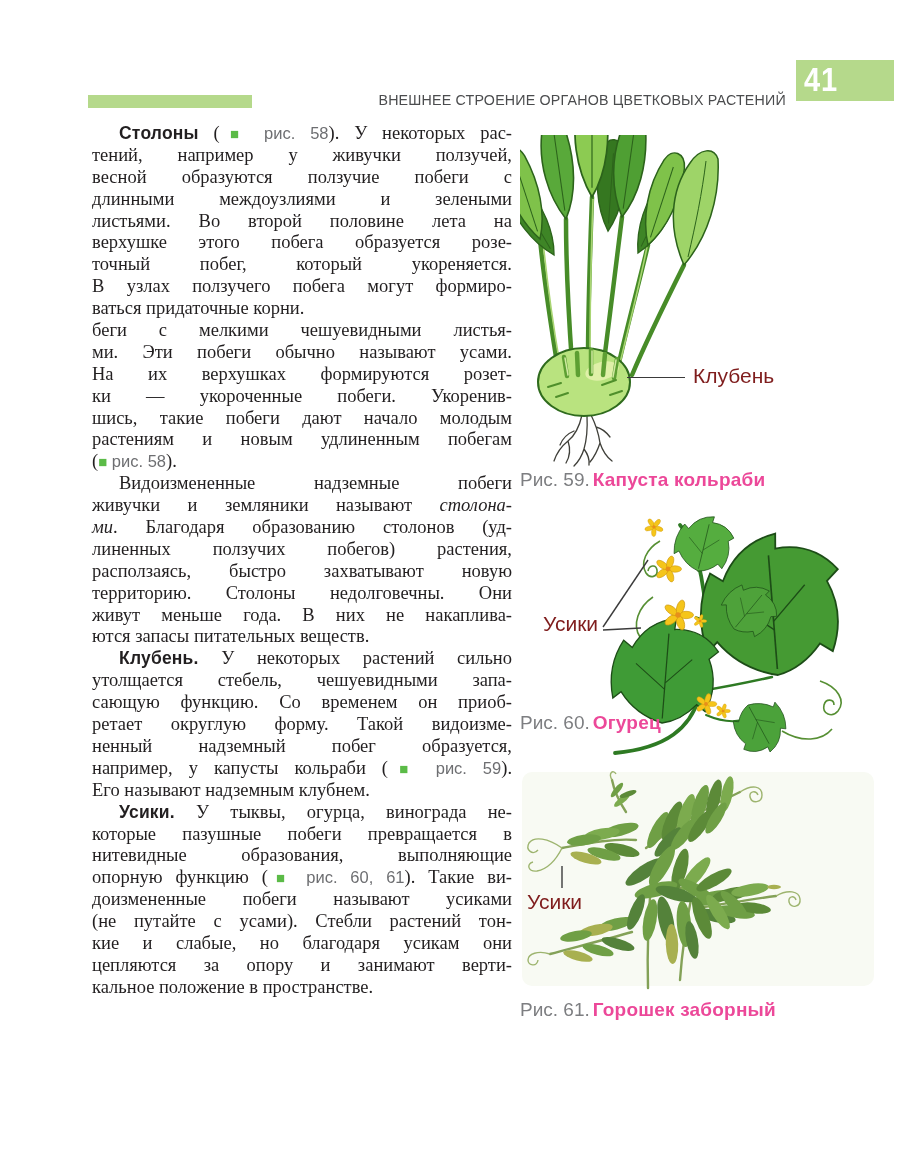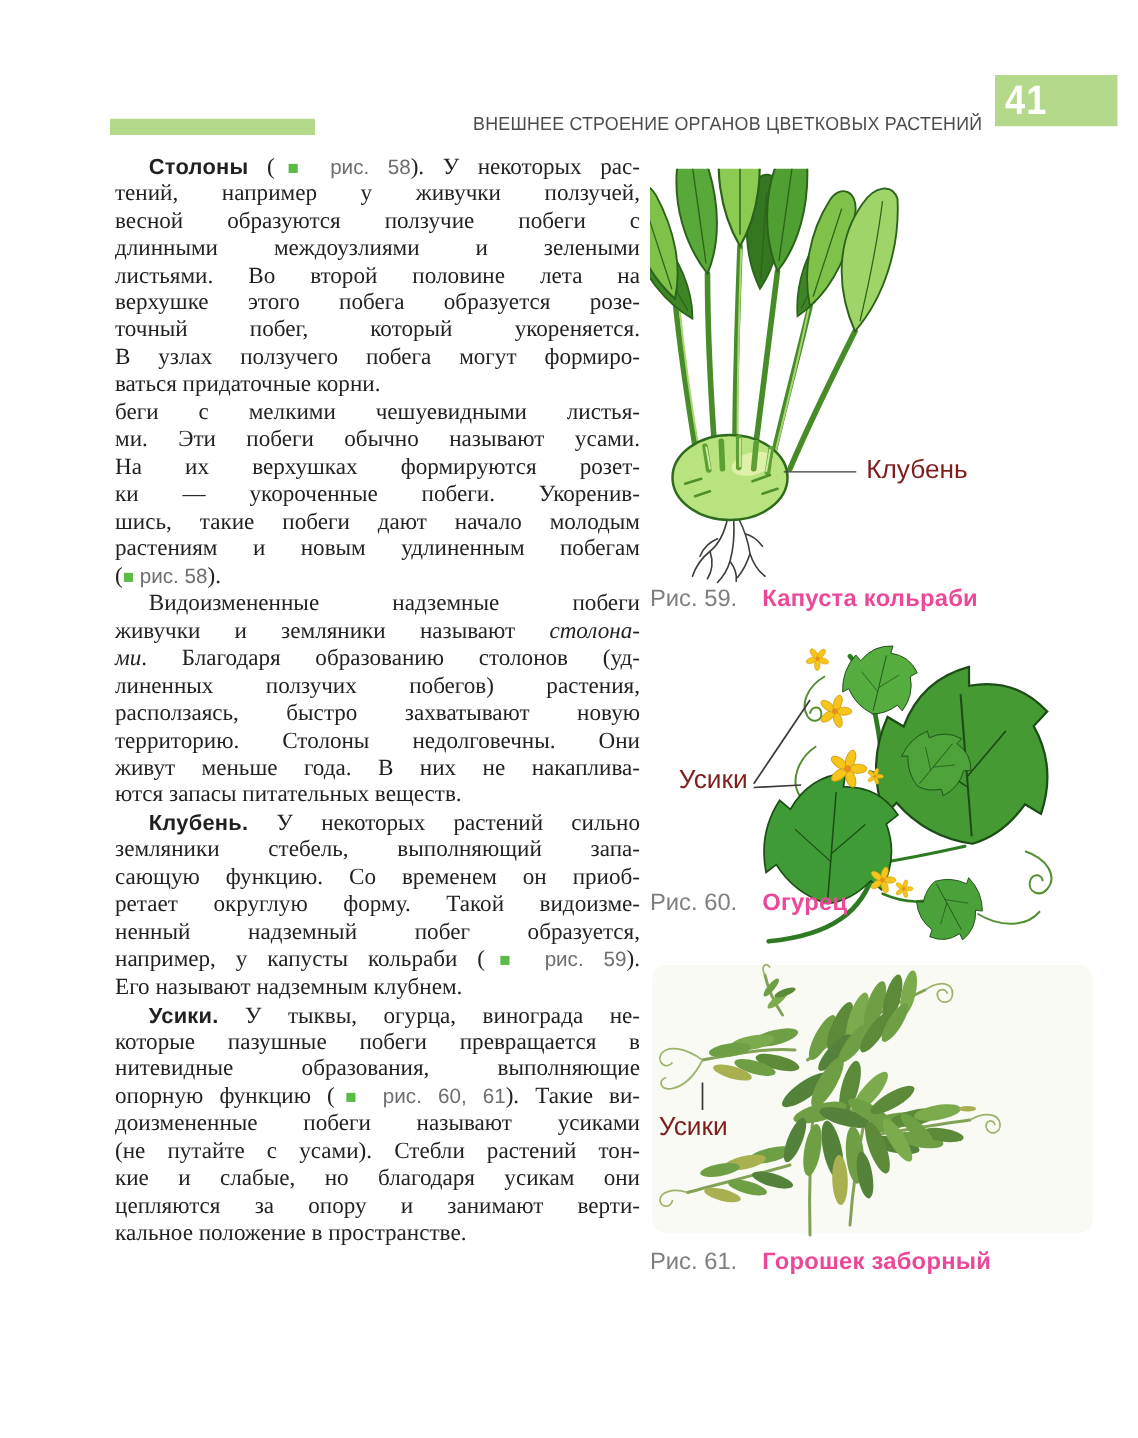--- a/index.html
+++ b/index.html
@@ -20,21 +20,21 @@
   .line.ind{padding-left:27px;}
   .line .b{font-family:"Liberation Sans",sans-serif;font-weight:700;font-size:17.5px;letter-spacing:.2px;}
   .line .i{font-style:italic;}
   .line .sq{color:#5bbb47;font-family:"Liberation Sans",sans-serif;font-size:15px;}
   .line .ref{font-family:"Liberation Sans",sans-serif;color:#6d6e71;font-size:16.5px;}
   
   .fig{position:absolute;}
   .fig-label{position:absolute;font-size:21px;color:#7f1d1d;white-space:nowrap;}
   .connector{position:absolute;height:0;border-top:1.5px solid #3a3a3a;}
   .caption{position:absolute;font-size:19px;white-space:nowrap;}
-  .cap-num{color:#7d7e81;margin-right:20px;}
+  .cap-num{color:#7d7e81;margin-right:3px;}
   .cap-name{color:#ec4899;font-weight:700;letter-spacing:.2px;}
 </style>
 </head>
 <body>
 
 <div class="page">
 
   <div class="header-bar"></div>
   <div class="header-title">ВНЕШНЕЕ СТРОЕНИЕ ОРГАНОВ ЦВЕТКОВЫХ РАСТЕНИЙ</div>
   <div class="page-num-box">
@@ -60,21 +60,21 @@
       <div class="line last"><span>(</span><span class="sq">■</span><span class="ref"> рис. 58</span><span>).</span></div>
       <div class="line ind"><span>Видоизмененные надземные побеги</span></div>
       <div class="line"><span>живучки и земляники называют </span><span class="i">столона-</span></div>
       <div class="line"><span class="i">ми</span><span>. Благодаря образованию столонов (уд-</span></div>
       <div class="line"><span>линенных ползучих побегов) растения,</span></div>
       <div class="line"><span>расползаясь, быстро захватывают новую</span></div>
       <div class="line"><span>территорию. Столоны недолговечны. Они</span></div>
       <div class="line"><span>живут меньше года. В них не накаплива-</span></div>
       <div class="line last"><span>ются запасы питательных веществ.</span></div>
       <div class="line ind"><span class="b">Клубень.</span><span> У некоторых растений сильно</span></div>
-      <div class="line"><span>земляники стебель, выполняющий запа-</span></div>
+      <div class="line"><span>утолщается стебель, чешуевидными запа-</span></div>
       <div class="line"><span>сающую функцию. Со временем он приоб-</span></div>
       <div class="line"><span>ретает округлую форму. Такой видоизме-</span></div>
       <div class="line"><span>ненный надземный побег образуется,</span></div>
       <div class="line"><span>например, у капусты кольраби (</span><span class="sq">■</span><span class="ref"> рис. 59</span><span>).</span></div>
       <div class="line last"><span>Его называют надземным клубнем.</span></div>
       <div class="line ind"><span class="b">Усики.</span><span> У тыквы, огурца, винограда не-</span></div>
       <div class="line"><span>которые пазушные побеги превращается в</span></div>
       <div class="line"><span>нитевидные образования, выполняющие</span></div>
       <div class="line"><span>опорную функцию (</span><span class="sq">■</span><span class="ref"> рис. 60, 61</span><span>). Такие ви-</span></div>
       <div class="line"><span>доизмененные побеги называют усиками</span></div>

